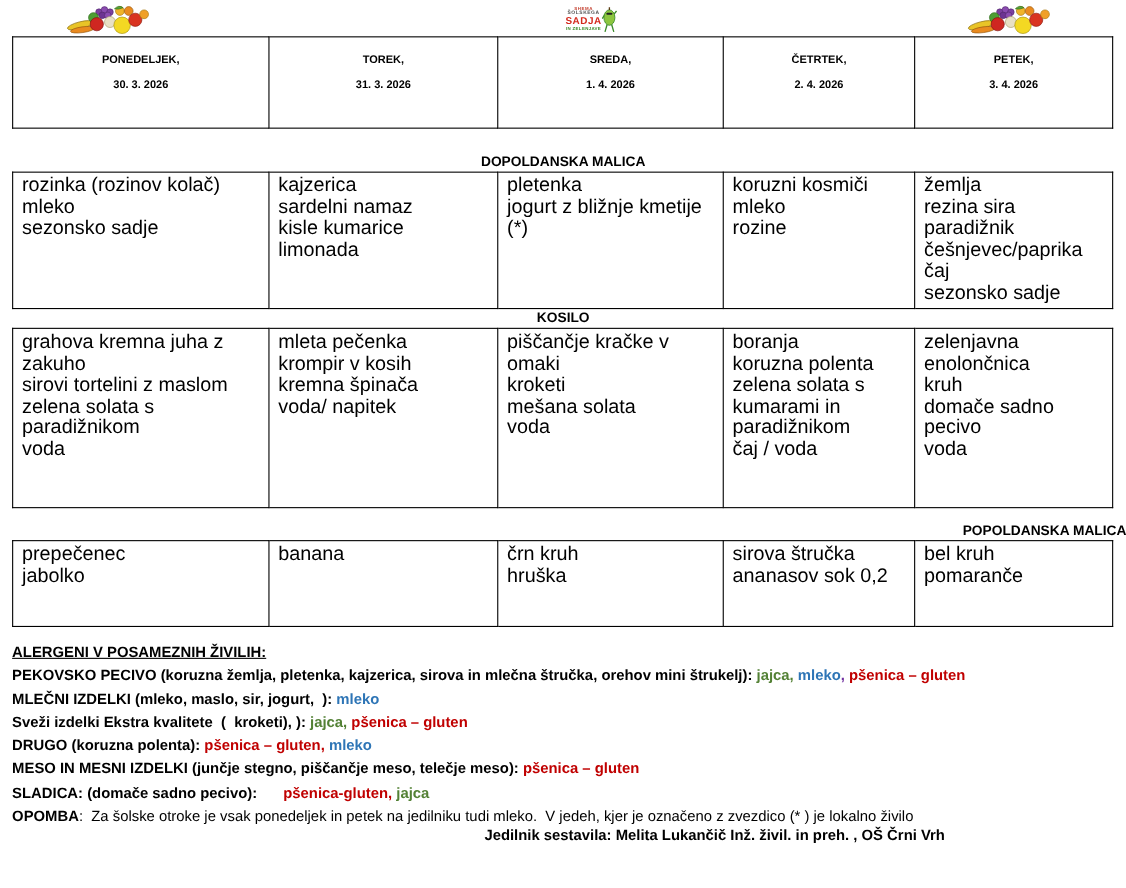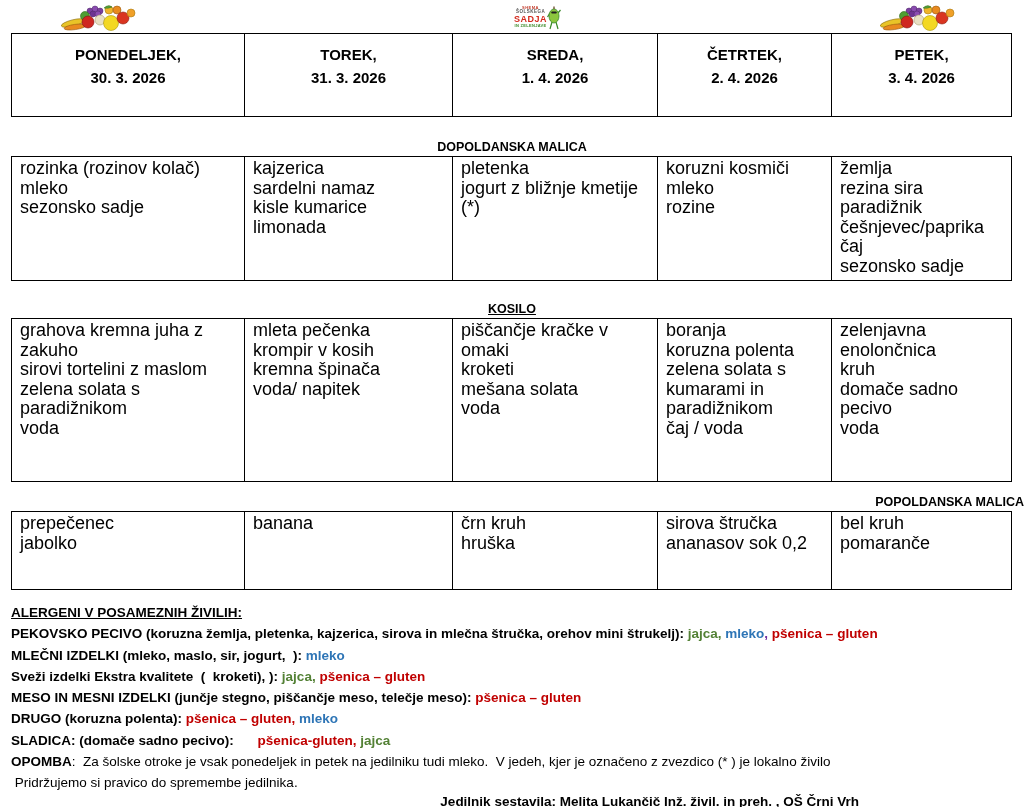--- a/index.html
+++ b/index.html
@@ -13,29 +13,29 @@
   .scheme-logo{position:absolute;left:514px;top:2px;width:52px;height:30px;display:flex;align-items:center;text-align:right;}
   .scheme-text{display:flex;flex-direction:column;align-items:center;line-height:1;}
   .sl1{font-size:4px;color:#c23b2a;font-weight:bold;letter-spacing:.5px;}
   .sl2{font-size:4.5px;color:#555;font-weight:bold;letter-spacing:.5px;}
   .sl3{font-size:9px;color:#d42a1e;font-weight:bold;letter-spacing:.5px;}
   .sl4{font-size:4px;color:#3a8a28;font-weight:bold;letter-spacing:.3px;}
 
   
   table{border-collapse:collapse;table-layout:fixed;width:1001px;margin-left:11px;}
   td{border:1.5px solid #000;vertical-align:top;}
-  .week-table td{height:72px;text-align:center;font-weight:bold;font-size:15px;line-height:23px;padding-top:9px;}
+  .week-table td{height:72px;text-align:center;font-weight:bold;font-size:10px;line-height:23px;padding-top:9px;}
   .menu-table td{padding:2px 8px 4px;font-size:18px;line-height:19.5px;}
   .t-dop td{height:112px;}
   .t-kos td{height:156px;}
   .t-pop td{height:71px;}
 
   .section-title{text-align:center;font-weight:bold;font-size:12.5px;}
   .st1{margin-top:23px;margin-bottom:2px;}
-  .st2{margin-top:21px;margin-bottom:2px;text-decoration:underline;}
+  .st2{margin-top:1px;margin-bottom:2px;}
   .st3{margin-top:13px;margin-bottom:2px;text-align:right;}
 
   
   .allergens{margin:12px 0 0 11px;width:1001px;}
   .al-line{font-size:13.5px;line-height:21.3px;white-space:pre-wrap;}
   .credit{font-size:13.5px;font-weight:bold;text-align:right;padding-right:153px;margin-top:0px;}
 </style>
 </head>
 <body>
 
@@ -253,21 +253,20 @@
           </td>
     </tr>
   </tbody>
     </table>
 
   <div class="allergens">
     <div class="al-line"><span style="font-weight: bold; text-decoration: underline;">ALERGENI V POSAMEZNIH ŽIVILIH:</span></div>
     <div class="al-line"><span style="font-weight: bold;">PEKOVSKO PECIVO (koruzna žemlja, pletenka, kajzerica, sirova in mlečna štručka, orehov mini štrukelj): </span><span style="font-weight: bold; color: rgb(83, 129, 53);">jajca,</span><span style="font-weight: bold;"> </span><span style="font-weight: bold; color: rgb(46, 117, 182);">mleko</span><span style="font-weight: bold; color: rgb(112, 48, 160);">,</span><span style="font-weight: bold;"> </span><span style="font-weight: bold; color: rgb(192, 0, 0);">pšenica – gluten</span></div>
     <div class="al-line"><span style="font-weight: bold;">MLEČNI IZDELKI (mleko, maslo, sir, jogurt,  ): </span><span style="font-weight: bold; color: rgb(46, 117, 182);">mleko</span></div>
     <div class="al-line"><span style="font-weight: bold;">Sveži izdelki Ekstra kvalitete  (  kroketi), ): </span><span style="font-weight: bold; color: rgb(83, 129, 53);">jajca,</span><span style="font-weight: bold;"> </span><span style="font-weight: bold; color: rgb(192, 0, 0);">pšenica – gluten</span></div>
+    <div class="al-line"><span style="font-weight: bold;">DRUGO (koruzna polenta): </span><span style="font-weight: bold; color: rgb(192, 0, 0);">pšenica – gluten,</span><span style="font-weight: bold;"> </span><span style="font-weight: bold; color: rgb(46, 117, 182);">mleko</span></div>
     <div class="al-line"><span style="font-weight: bold;">MESO IN MESNI IZDELKI (junčje stegno, piščančje meso, telečje meso): </span><span style="font-weight: bold; color: rgb(192, 0, 0);">pšenica – gluten</span></div>
-    <div class="al-line"><span style="font-weight: bold;">DRUGO (koruzna polenta): </span><span style="font-weight: bold; color: rgb(192, 0, 0);">pšenica – gluten,</span><span style="font-weight: bold;"> </span><span style="font-weight: bold; color: rgb(46, 117, 182);">mleko</span></div>
     <div class="al-line"><span style="font-weight: bold;">SLADICA: (domače sadno pecivo): </span><span style="font-weight: bold; color: rgb(192, 0, 0); margin-left: 20px;">pšenica-gluten,</span><span style="font-weight: bold;"> </span><span style="font-weight: bold; color: rgb(83, 129, 53);">jajca</span></div>
     <div class="al-line"><span style="font-weight: bold;">OPOMBA</span><span>:  Za šolske otroke je vsak ponedeljek in petek na jedilniku tudi mleko.  V jedeh, kjer je označeno z zvezdico (* ) je lokalno živilo</span></div>
-    <div class="al-line"><span> Pridržujemo si pravico do spremembe jedilnika.</span></div>
     <div class="credit">Jedilnik sestavila: Melita Lukančič  Inž. živil. in preh. , OŠ Črni Vrh</div>
   </div>
 
 </div>
 
 </body></html>

